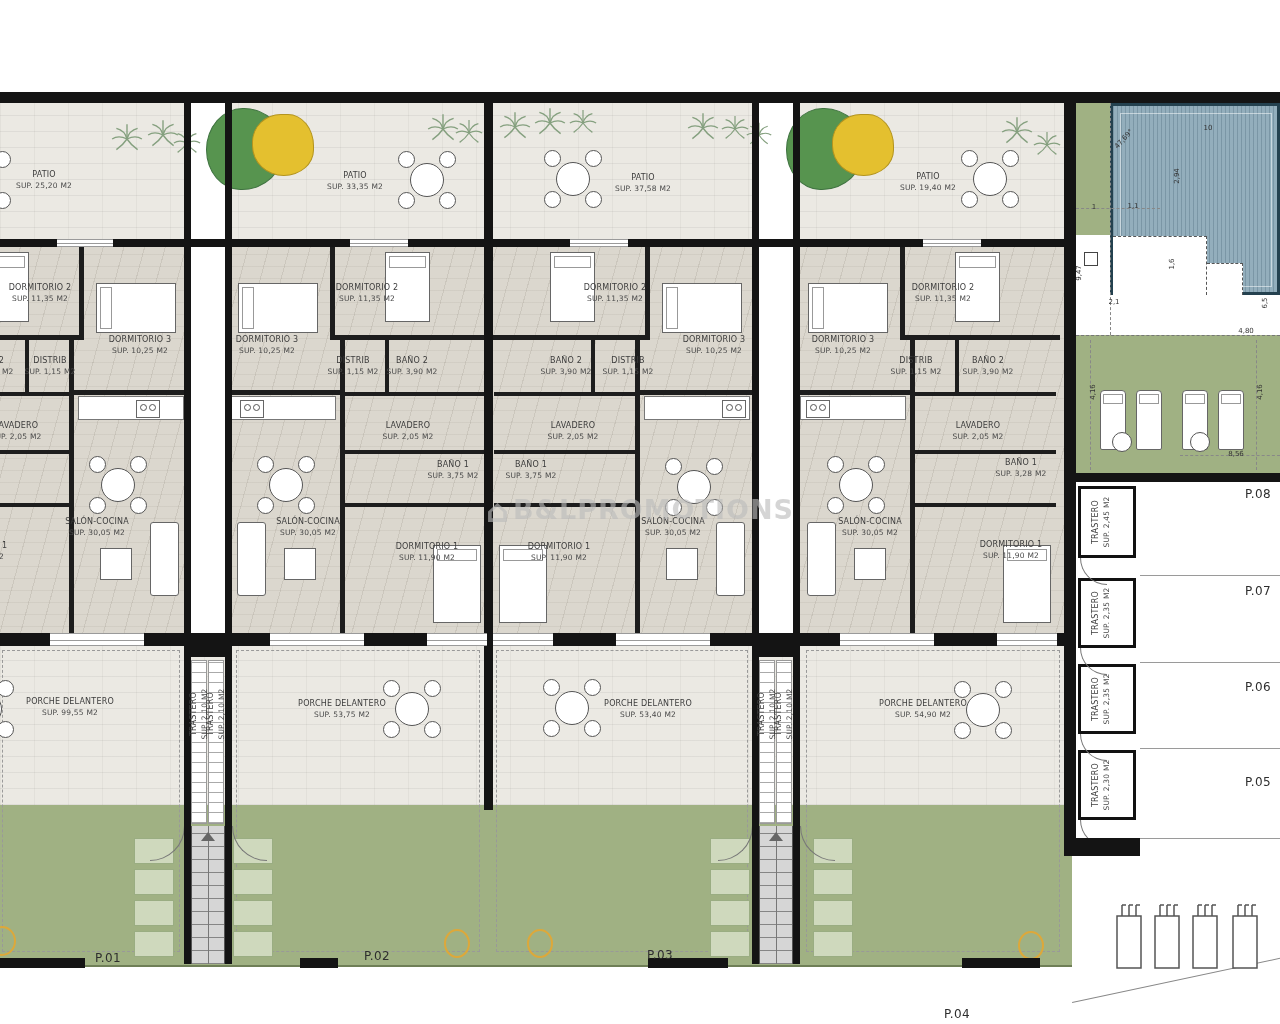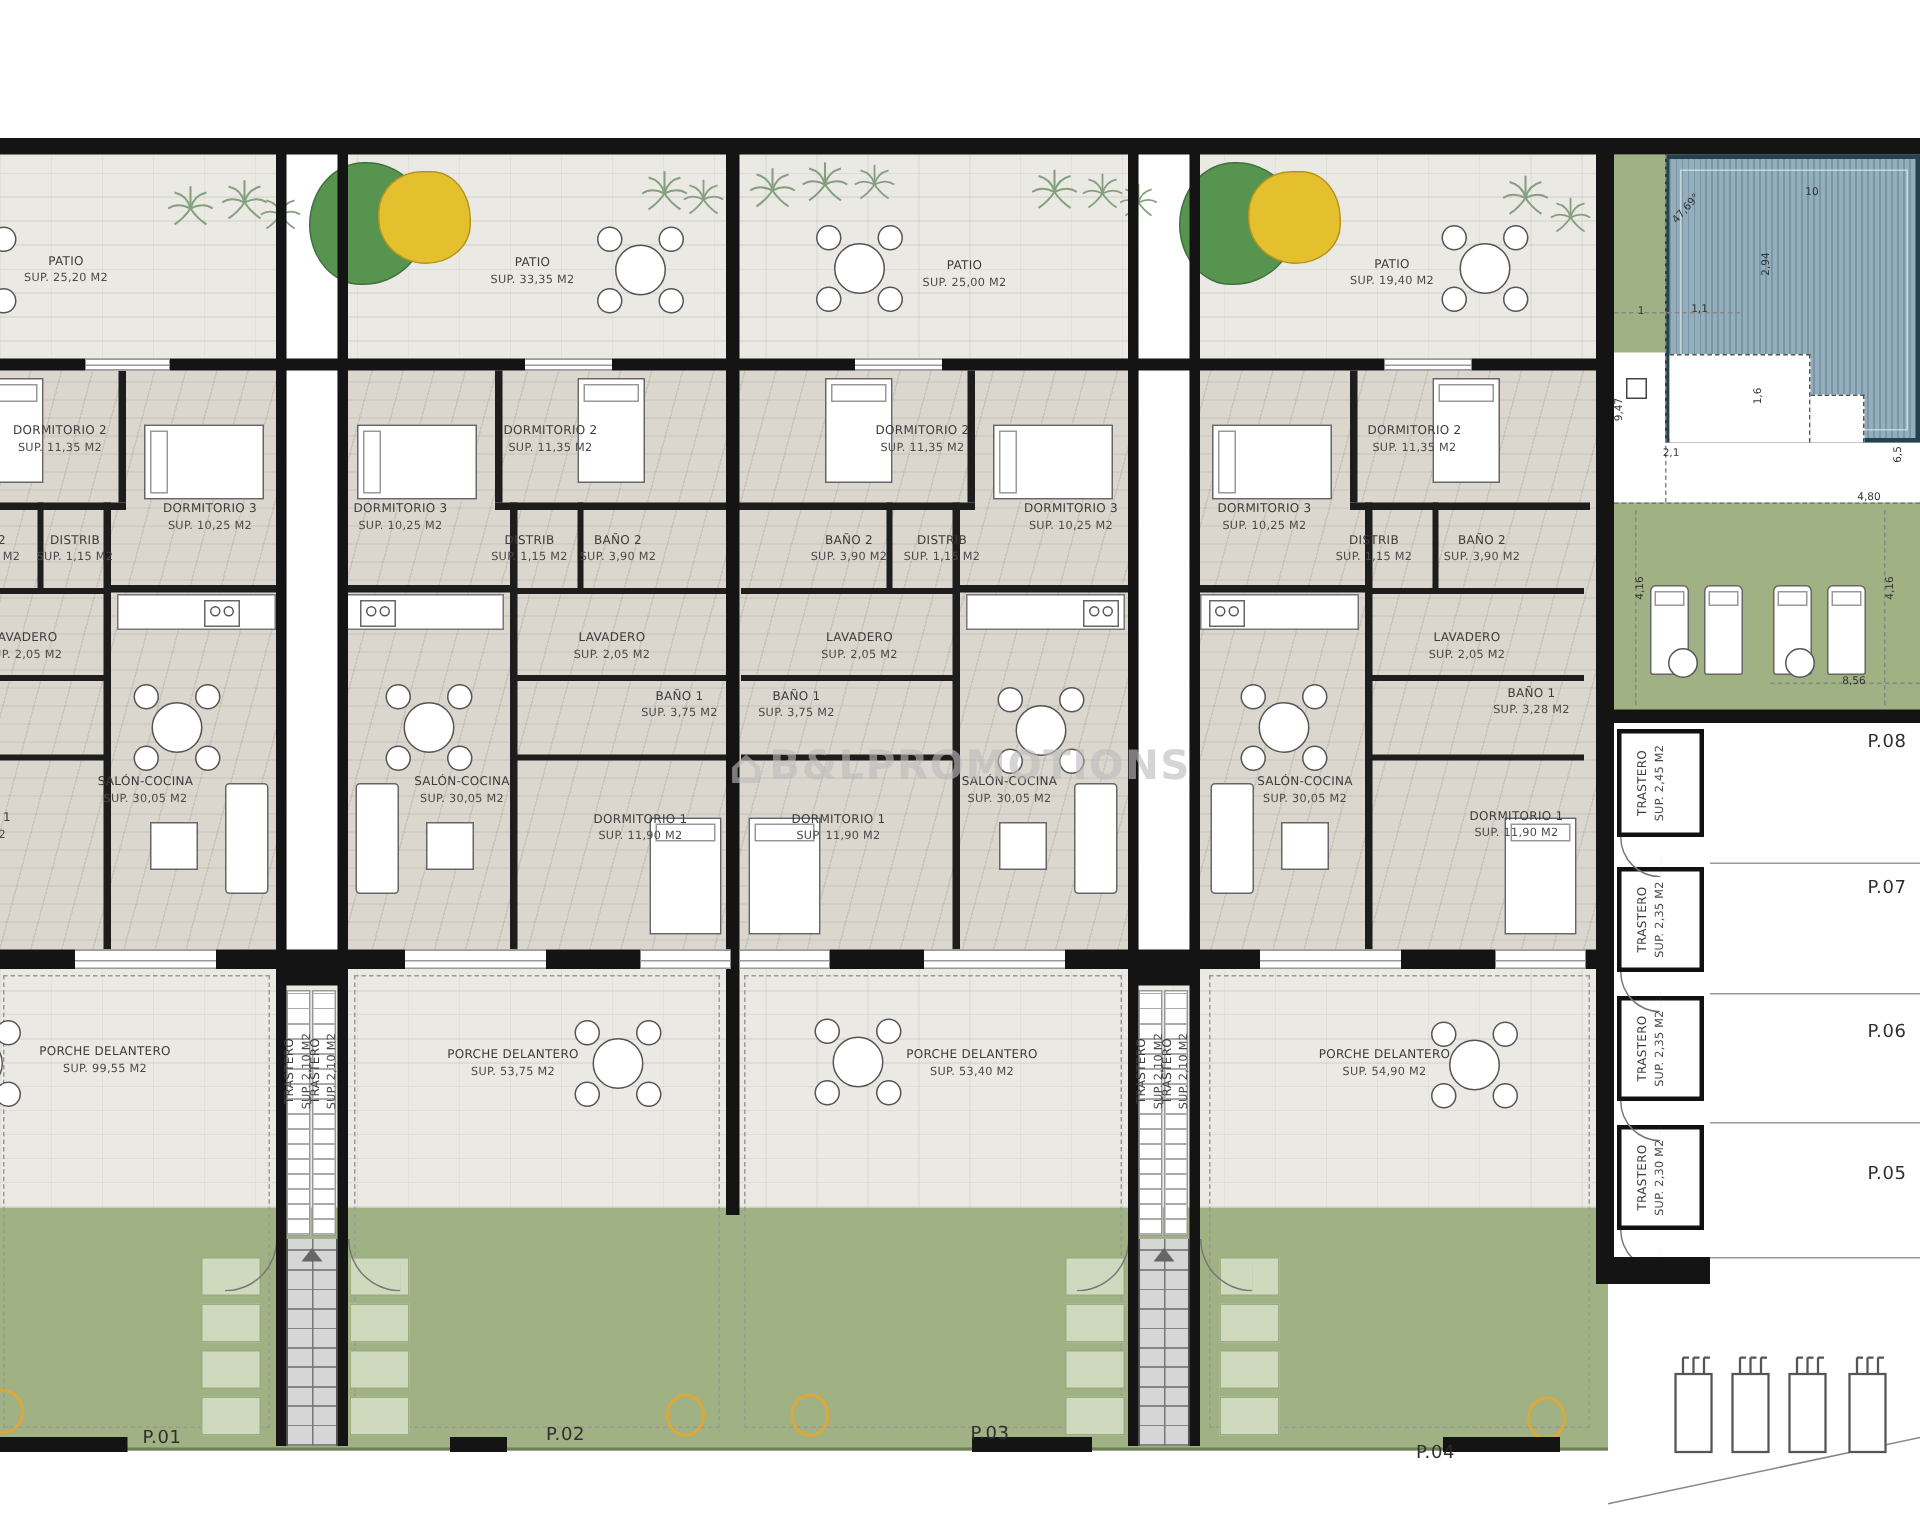--- a/index.html
+++ b/index.html
@@ -485,21 +485,21 @@
       <span class="a">SUP. 11,90 M2</span>
     </div>
   <div class="rl" style="left:342px;top:709px">
       <span class="n">PORCHE DELANTERO</span>
       <span class="a">SUP. 53,75 M2</span>
     </div>
   <div class="plot" style="left:377px;top:956px">P.02</div>
 
   <div class="rl" style="left:643px;top:183px">
       <span class="n">PATIO</span>
-      <span class="a">SUP. 25,00 M2</span>
+      <span class="a">SUP. 37,58 M2</span>
     </div>
   <div class="rl" style="left:615px;top:293px">
       <span class="n">DORMITORIO 2</span>
       <span class="a">SUP. 11,35 M2</span>
     </div>
   <div class="rl" style="left:714px;top:345px">
       <span class="n">DORMITORIO 3</span>
       <span class="a">SUP. 10,25 M2</span>
     </div>
   <div class="rl" style="left:628px;top:366px">
@@ -565,21 +565,21 @@
       <span class="a">SUP. 30,05 M2</span>
     </div>
   <div class="rl" style="left:1011px;top:550px">
       <span class="n">DORMITORIO 1</span>
       <span class="a">SUP. 11,90 M2</span>
     </div>
   <div class="rl" style="left:923px;top:709px">
       <span class="n">PORCHE DELANTERO</span>
       <span class="a">SUP. 54,90 M2</span>
     </div>
-  <div class="plot" style="left:957px;top:968px">P.04</div>
+  <div class="plot" style="left:957px;top:1014px">P.04</div>
 
   <div class="rl vert" style="left:199px;top:714px">
       <span class="n">TRASTERO</span>
       <span class="a">SUP. 2,10 M2</span>
     </div>
   <div class="rl vert" style="left:216px;top:714px">
       <span class="n">TRASTERO</span>
       <span class="a">SUP. 2,10 M2</span>
     </div>
   <div class="rl vert" style="left:767px;top:714px">

